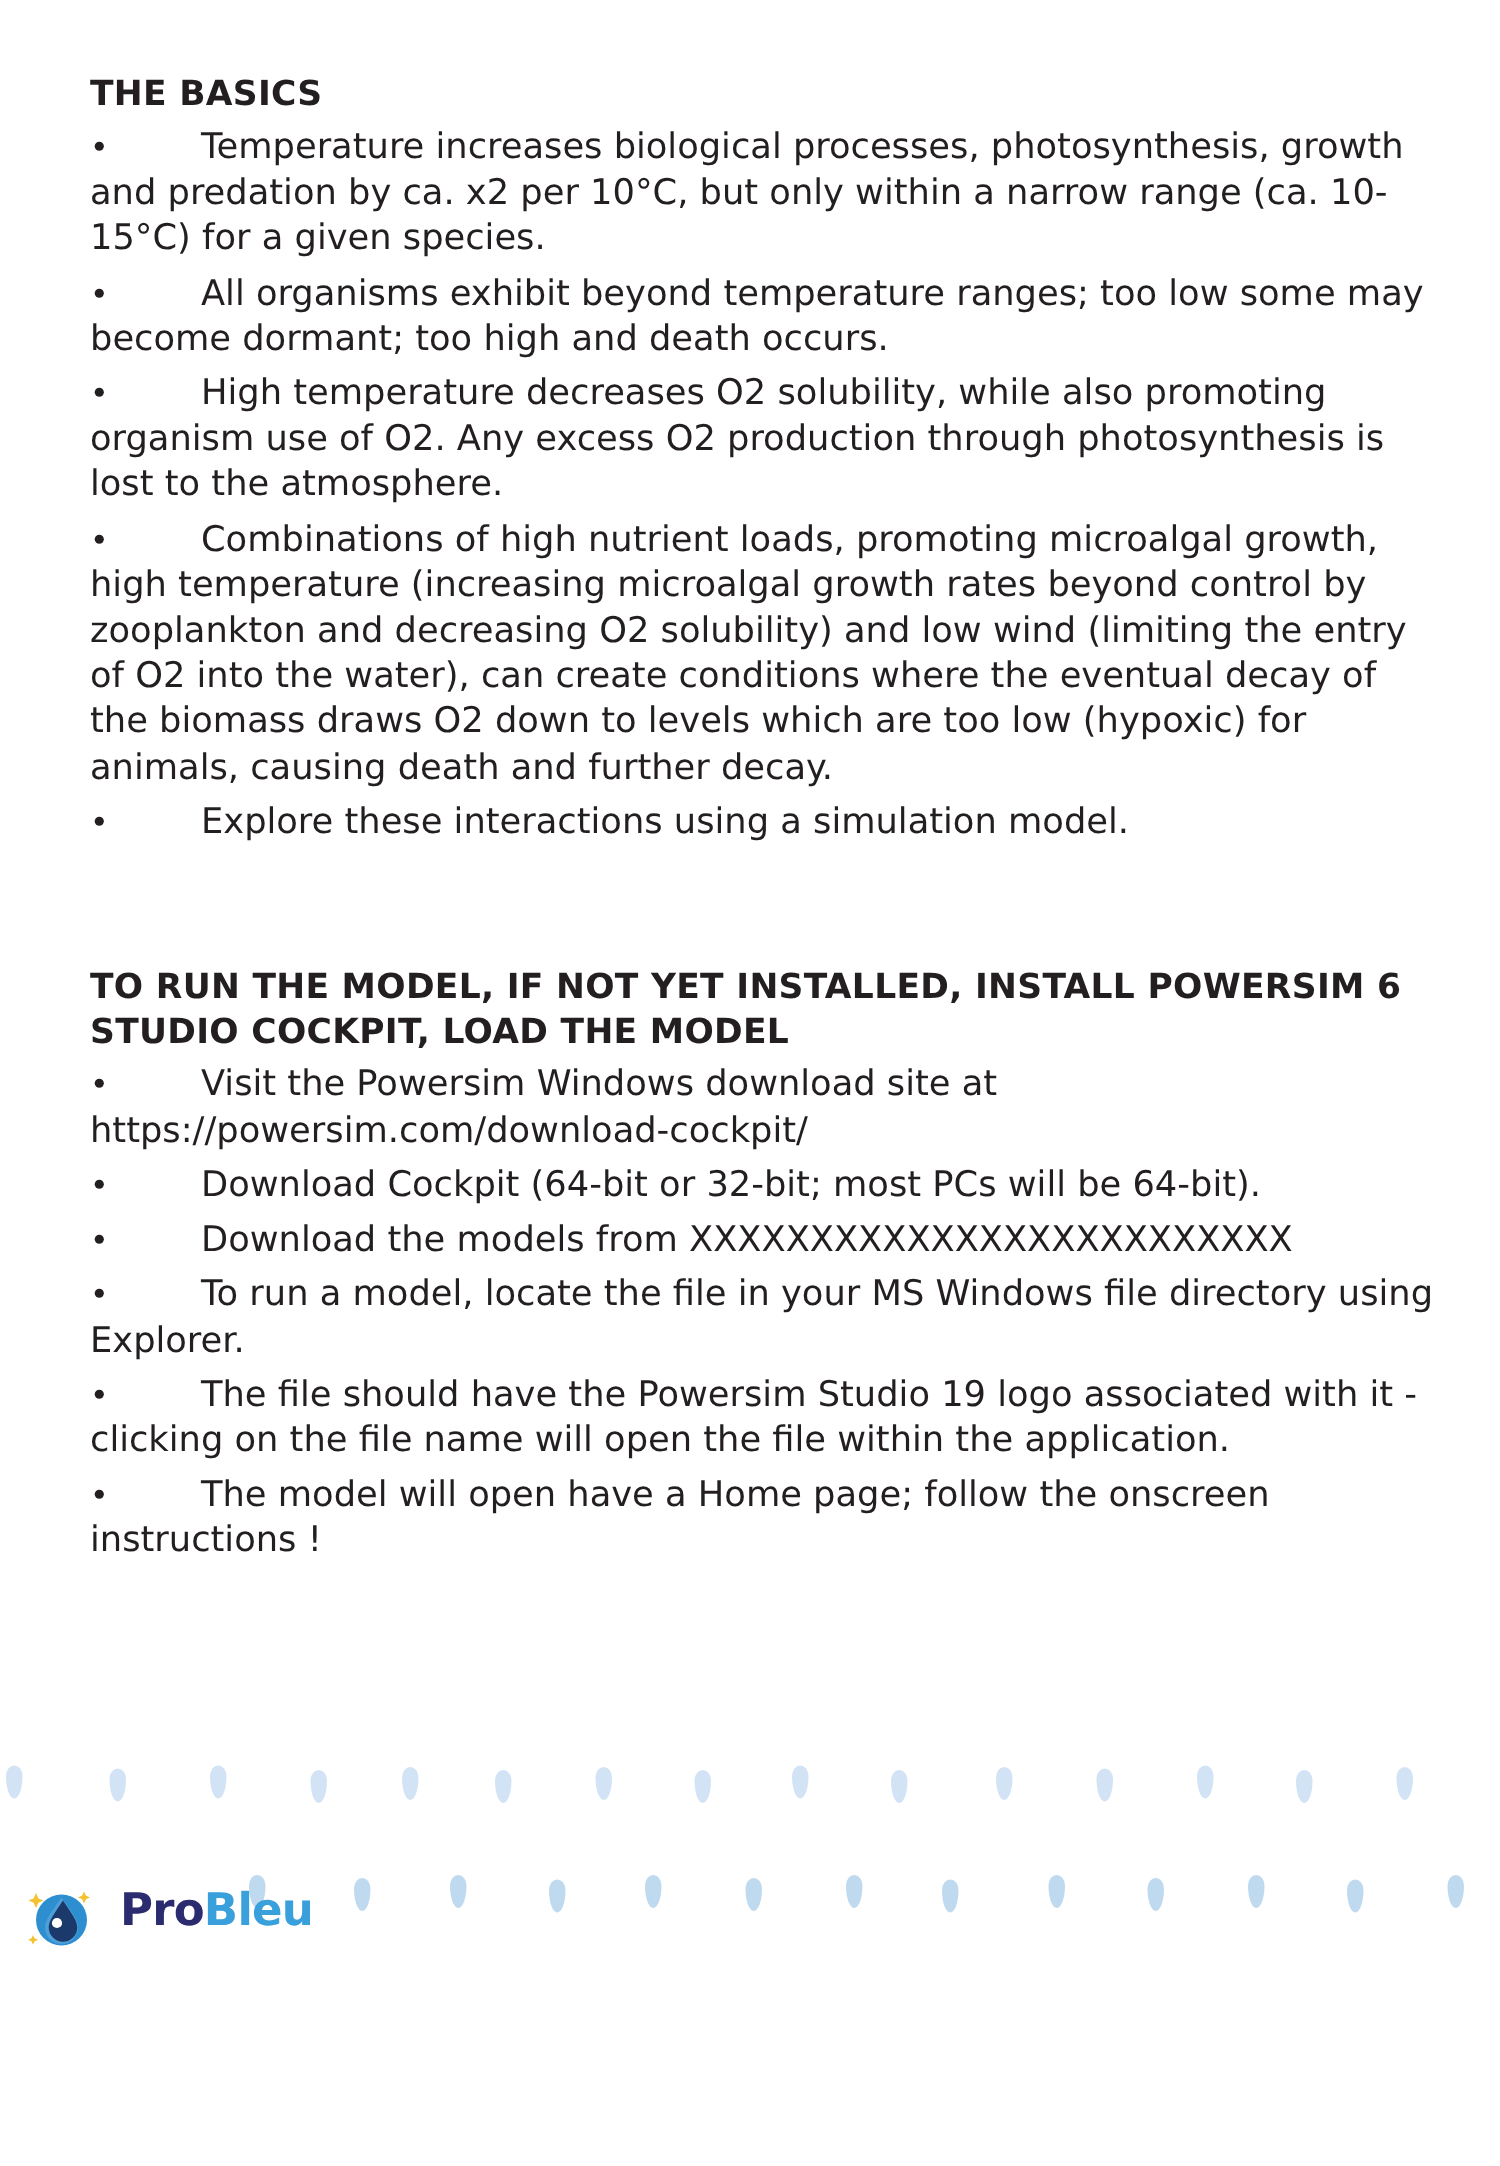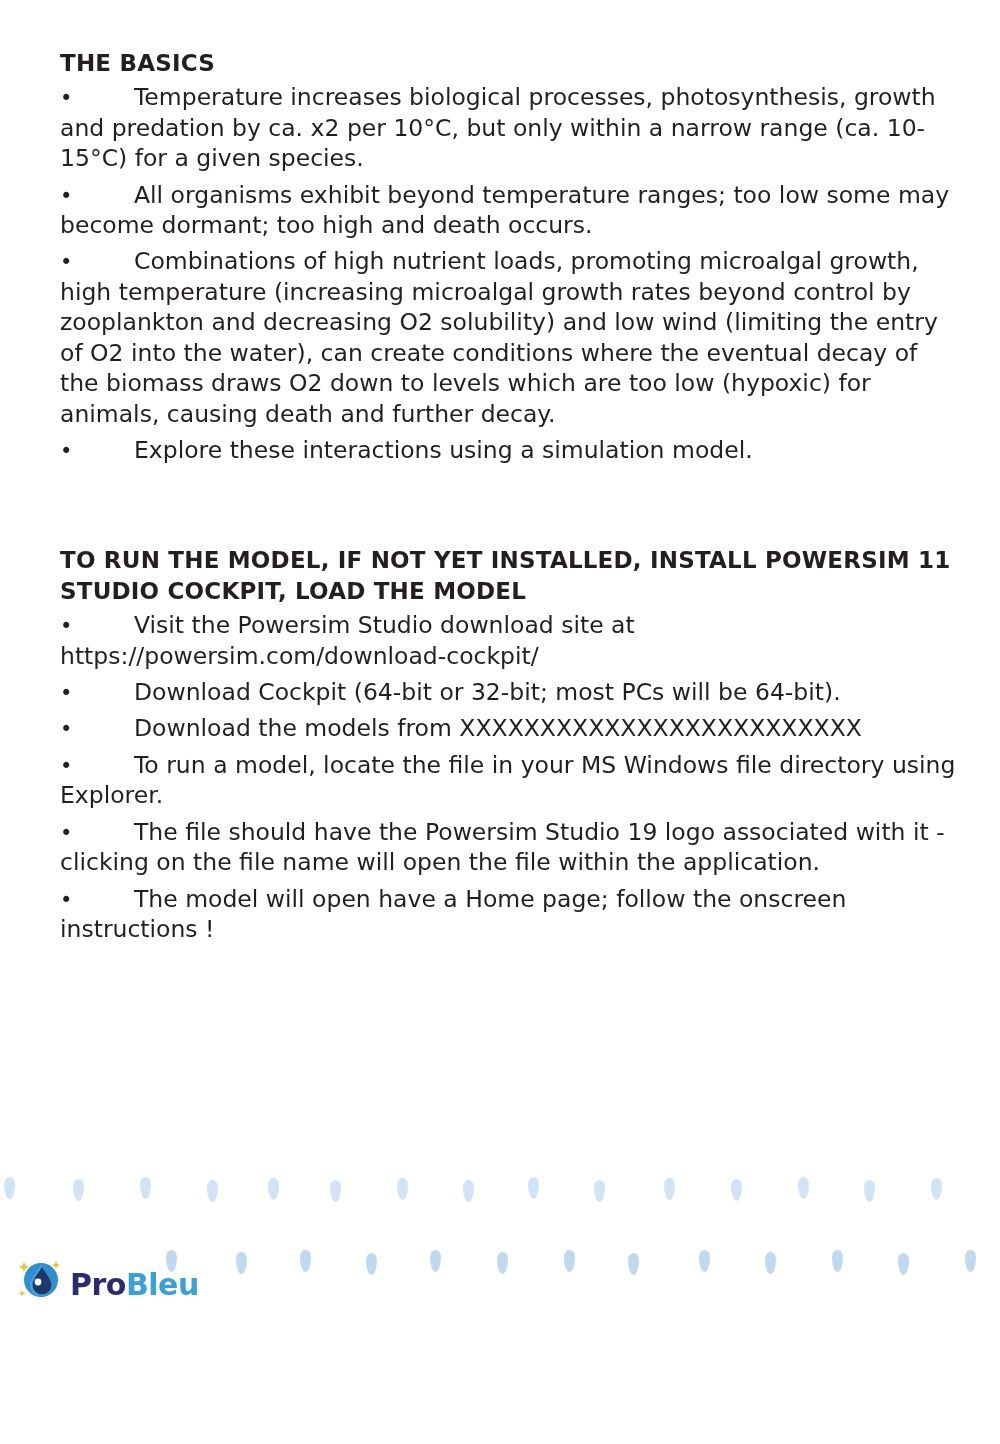--- a/index.html
+++ b/index.html
@@ -75,22 +75,22 @@
     opacity: 0.95;
   }
   .drop.dark {
     background: #bcd7ee;
   }
   .logo {
     position: absolute;
     left: 18px;
     bottom: 50px;
     display: flex;
-    align-items: flex-end;
-    gap: 6px;
+    align-items: flex-start;
+    gap: 16px;
   }
   .logo-mark {
     width: 46px;
     height: 46px;
     position: relative;
   }
   .logo-text {
     font-size: 30px;
     font-weight: bold;
     letter-spacing: -0.5px;
@@ -107,32 +107,35 @@
 
     <h2 class="section-title">THE BASICS</h2>
 
     <div class="bullet">
       <span class="dot">•</span><span class="txt">Temperature increases biological processes, photosynthesis, growth and predation by ca. x2 per 10°C, but only within a narrow range (ca. 10-15°C) for a given species.</span>
     </div>
     <div class="bullet">
       <span class="dot">•</span><span class="txt">All organisms exhibit beyond temperature ranges; too low some may become dormant; too high and death occurs.</span>
     </div>
     <div class="bullet">
+      <span class="dot">•</span><span class="txt">High temperature decreases O2 solubility, while also promoting organism use of O2. Any excess O2 production through photosynthesis is lost to the atmosphere.</span>
+    </div>
+    <div class="bullet">
       <span class="dot">•</span><span class="txt">Combinations of high nutrient loads, promoting microalgal growth, high temperature (increasing microalgal growth rates beyond control by zooplankton and decreasing O2 solubility) and low wind (limiting the entry of O2 into the water), can create conditions where the eventual decay of the biomass draws O2 down to levels which are too low (hypoxic) for animals, causing death and further decay.</span>
     </div>
     <div class="bullet">
       <span class="dot">•</span><span class="txt">Explore these interactions using a simulation model.</span>
     </div>
 
     <div class="spacer-lg"></div>
 
-    <h2 class="section-title">TO RUN THE MODEL, IF NOT YET INSTALLED, INSTALL POWERSIM 11 STUDIO COCKPIT, LOAD THE MODEL</h2>
-
-    <div class="bullet">
-      <span class="dot">•</span><span class="txt">Visit the Powersim Studio download site at https://powersim.com/download-cockpit/</span>
+    <h2 class="section-title">TO RUN THE MODEL, IF NOT YET INSTALLED, INSTALL POWERSIM 6 STUDIO COCKPIT, LOAD THE MODEL</h2>
+
+    <div class="bullet">
+      <span class="dot">•</span><span class="txt">Visit the Powersim Windows download site at https://powersim.com/download-cockpit/</span>
     </div>
     <div class="bullet">
       <span class="dot">•</span><span class="txt">Download Cockpit (64-bit or 32-bit; most PCs will be 64-bit).</span>
     </div>
     <div class="bullet">
       <span class="dot">•</span><span class="txt">Download the models from XXXXXXXXXXXXXXXXXXXXXXXXX</span>
     </div>
     <div class="bullet">
       <span class="dot">•</span><span class="txt">To run a model, locate the file in your MS Windows file directory using Explorer.</span>
     </div>

